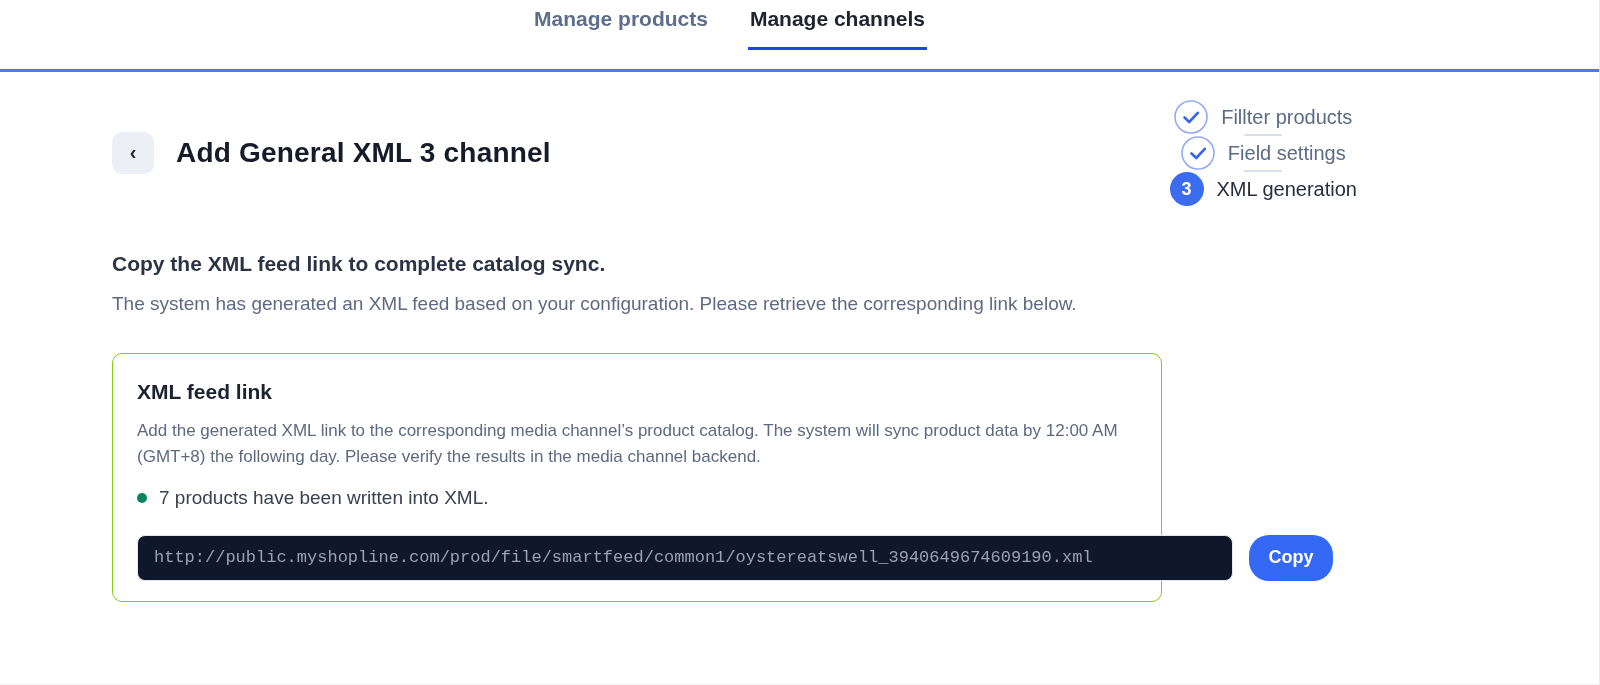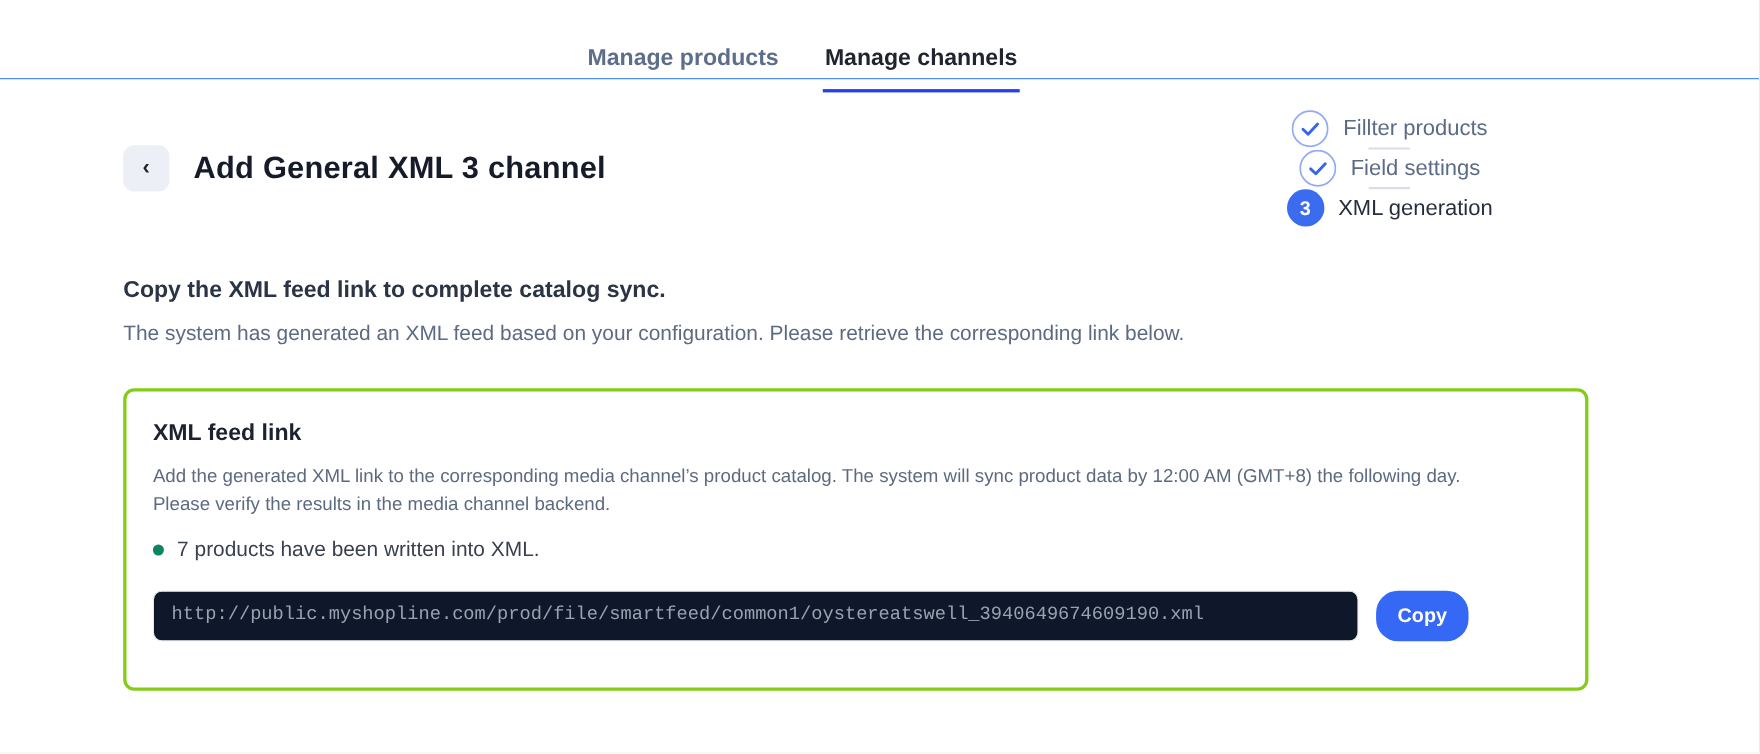--- a/index.html
+++ b/index.html
@@ -13,24 +13,24 @@
   .viewport {
     width: 1600px; height: 685px;
     background: #ffffff;
     border-right: 1px solid #ebebeb;
     border-bottom: 1px solid #f0f0f0;
   }
 
   
   .tabbar {
     height: 72px;
-    border-bottom: 1px solid #3b82f6;
+    border-bottom: 3px solid #3b82f6;
     display: flex;
     justify-content: center;
-    align-items: flex-end;
+    align-items: flex-start;
   }
   .tabgroup {
     display: flex;
     gap: 38px;
     position: relative;
     left: -70px;
   }
   .tab {
     position: relative;
     font-size: 21px;
@@ -114,25 +114,25 @@
   }
   .section-desc {
     margin-top: 17px;
     font-size: 19px;
     color: #5d6b82;
   }
 
   
   .card {
     margin-top: 38px;
-    width: 1332px;
-    border: 3px solid #84cc16;
+    width: 1050px;
+    border: 1px solid #84cc16;
     border-radius: 10px;
     background: #ffffff;
-    padding: 26px 24px 42px 24px;
+    padding: 26px 24px 20px 24px;
   }
   .card-title {
     font-size: 21px;
     font-weight: 600;
     color: #1b2330;
   }
   .card-desc {
     margin-top: 14px;
     font-size: 17px;
     line-height: 1.55;

